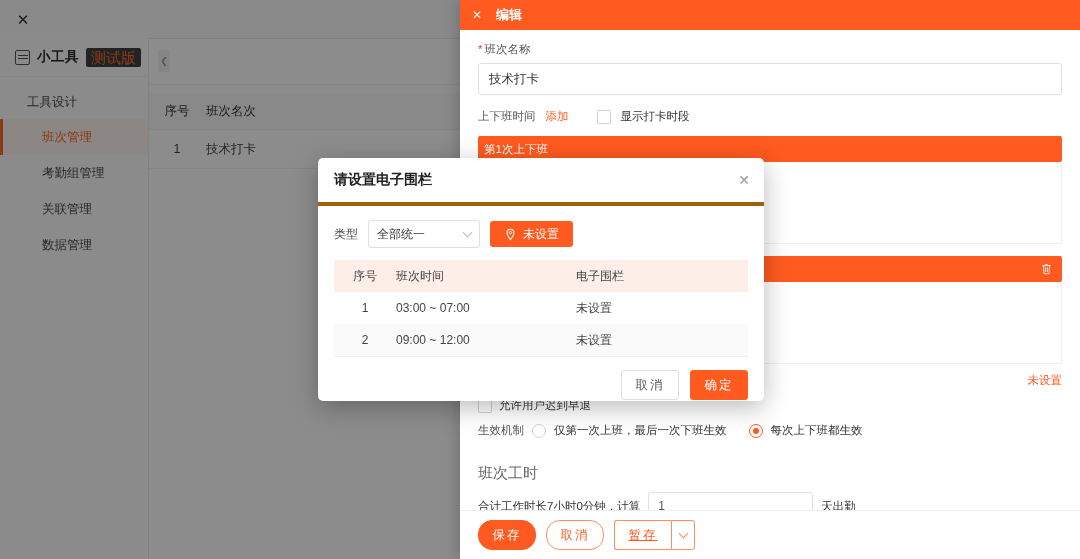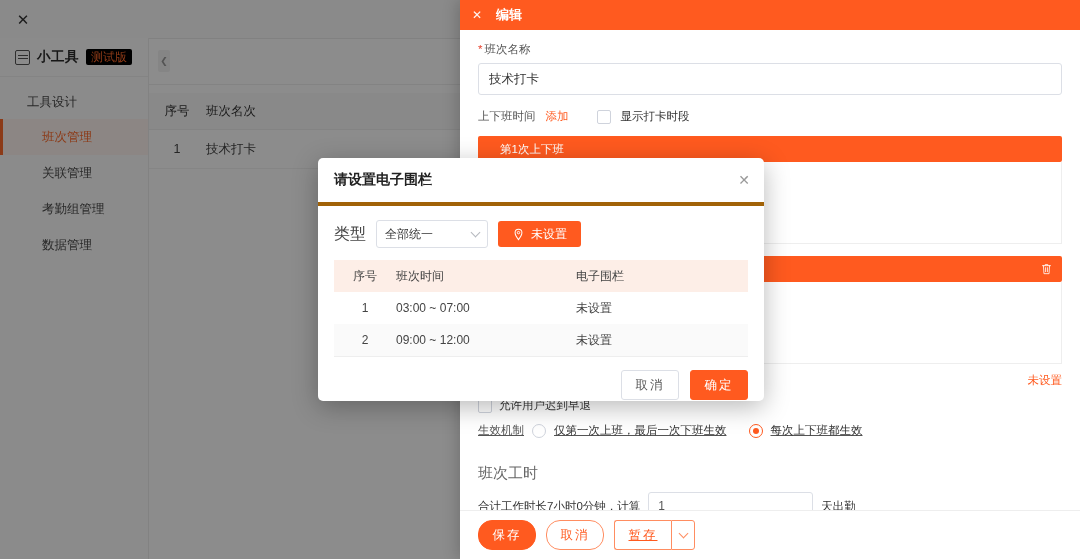--- a/index.html
+++ b/index.html
@@ -35,21 +35,21 @@
     border-bottom:1px solid #f0f0f0;
   }
   .brand-icon{
     width:13px;height:13px;border:1.3px solid #555;border-radius:2px;
     position:relative;flex:none;
   }
   .brand-icon:before{content:"";position:absolute;left:1.5px;right:1.5px;top:4px;height:1.2px;background:#555;}
   .brand-icon:after{content:"";position:absolute;left:1.5px;right:1.5px;top:7.5px;height:1.2px;background:#555;}
   .brand-name{font-size:13.5px;color:#2b2b2b;font-weight:600;letter-spacing:.5px;}
   .brand-badge{
-    font-size:12px;color:#ff6a2b;background:#000000;border-radius:2px;
+    font-size:15px;color:#ff6a2b;background:#404040;border-radius:2px;
     padding:2px 5px;line-height:1;
   }
   .nav{padding-top:8px;}
   .nav-item{
     height:34px;display:flex;align-items:center;
     padding-left:27px;font-size:12.5px;color:#4a4a4a;position:relative;cursor:pointer;
   }
   .nav-item.group{color:#ff6a2b;}
   .nav-item .caret{
     position:absolute;right:16px;top:50%;width:7px;height:7px;
@@ -98,38 +98,38 @@
   .txt-input{
     height:30px;border:1px solid #dcdfe6;border-radius:3px;background:#fff;
     display:flex;align-items:center;padding:0 10px;font-size:12.5px;color:#333;
   }
   .inline-row{display:flex;align-items:center;gap:10px;margin-top:14px;font-size:11.5px;color:#555;}
   .link-orange{color:#ff5a1f;cursor:pointer;}
   .cbox{width:12px;height:12px;border:1px solid #cfd3dc;border-radius:2px;background:#fff;display:inline-block;flex:none;}
   .chk-label{font-size:11.5px;color:#333;}
   .sec-head{
     margin-top:12px;height:26px;background:#ff5a1f;color:#fff;border-radius:2px;
-    display:flex;align-items:center;padding:0 22px;font-size:11.5px;position:relative;
+    display:flex;align-items:center;padding:0 6px;font-size:11.5px;position:relative;
   }
   .trash{position:absolute;right:10px;top:50%;transform:translateY(-50%);width:11px;height:12px;opacity:.95;}
   .sec-body{
     border:1px solid #eee;border-top:none;padding:8px 10px 10px 10px;
     display:flex;flex-direction:column;gap:7px;
   }
   .time-row{display:flex;gap:10px;}
   .time-input{
     width:148px;height:26px;border:1px solid #dcdfe6;border-radius:3px;background:#fff;
     display:flex;align-items:center;justify-content:flex-end;padding:0 7px;
   }
   .clock{width:12px;height:12px;border:1.2px solid #b6b9bf;border-radius:50%;position:relative;}
   .clock:before{content:"";position:absolute;left:4.6px;top:2px;width:1.1px;height:4px;background:#b6b9bf;}
   .clock:after{content:"";position:absolute;left:5.2px;top:5.5px;width:3px;height:1.1px;background:#b6b9bf;}
   .fence-row{margin-top:9px;display:flex;justify-content:flex-end;font-size:11.5px;}
   .chk-row{display:flex;align-items:center;gap:7px;margin-top:10px;}
-  .radio-row{display:flex;align-items:center;gap:8px;margin-top:10px;font-size:11.5px;color:#555;text-decoration:underline;}
+  .radio-row{display:flex;align-items:center;gap:8px;margin-top:10px;font-size:11.5px;color:#555;}
   .radio{width:12px;height:12px;border:1px solid #cfd3dc;border-radius:50%;background:#fff;flex:none;position:relative;}
   .radio.on{border-color:#ff5a1f;}
   .radio.on:after{content:"";position:absolute;left:3px;top:3px;width:6px;height:6px;border-radius:50%;background:#ff5a1f;}
   .radio-txt{font-size:11.5px;color:#333;}
   .blk-title{margin-top:26px;font-size:15px;color:#666;}
   .hours-row{display:flex;align-items:center;gap:8px;margin-top:9px;font-size:11.5px;color:#333;text-align:center;}
   .num-input{
     width:145px;height:26px;border:1px solid #dcdfe6;border-radius:3px;background:#fff;
     display:flex;align-items:center;padding:0 9px;font-size:12px;color:#555;
   }
@@ -161,21 +161,21 @@
     height:44px;border-bottom:4px solid #a16207;display:flex;align-items:center;
     padding:0 16px;position:relative;flex:none;
   }
   .modal-title{font-size:14px;color:#222;font-weight:600;}
   .modal-x{
     position:absolute;right:14px;top:50%;transform:translateY(-50%);
     font-size:14px;color:#999;cursor:pointer;line-height:1;
   }
   .modal-body{flex:1;padding:14px 16px 0 16px;}
   .type-row{display:flex;align-items:center;gap:10px;}
-  .type-label{font-size:16px;color:#444;}
+  .type-label{font-size:12px;color:#444;}
   .select{
     width:94px;height:26px;border:1px solid #dcdfe6;border-radius:3px;background:#fff;
     display:flex;align-items:center;justify-content:space-between;padding:0 8px;
     font-size:12px;color:#333;cursor:pointer;
   }
   .sel-caret{width:6px;height:6px;border-right:1.1px solid #b5b8be;border-bottom:1.1px solid #b5b8be;transform:translateY(-2px) rotate(45deg);}
   .btn-fence{
     height:26px;background:#ff5a1f;color:#fff;border-radius:3px;font-size:12px;
     display:inline-flex;align-items:center;gap:6px;padding:0 14px;cursor:pointer;
   }
@@ -214,24 +214,24 @@
       <span class="brand-badge">测试版</span>
     </div>
     <div class="nav">
       <div class="nav-item">
         <span>工具设计</span>
       </div>
       <div class="nav-sub active">
         <span>班次管理</span>
       </div>
       <div class="nav-sub">
+        <span>考勤组管理</span>
+      </div>
+      <div class="nav-sub">
         <span>关联管理</span>
-      </div>
-      <div class="nav-sub">
-        <span>考勤组管理</span>
       </div>
       <div class="nav-sub">
         <span>数据管理</span>
       </div>
     </div>
   </div>
 
   <div class="main">
     <div class="main-toolbar">
       <div class="collapse-handle">❮</div>

